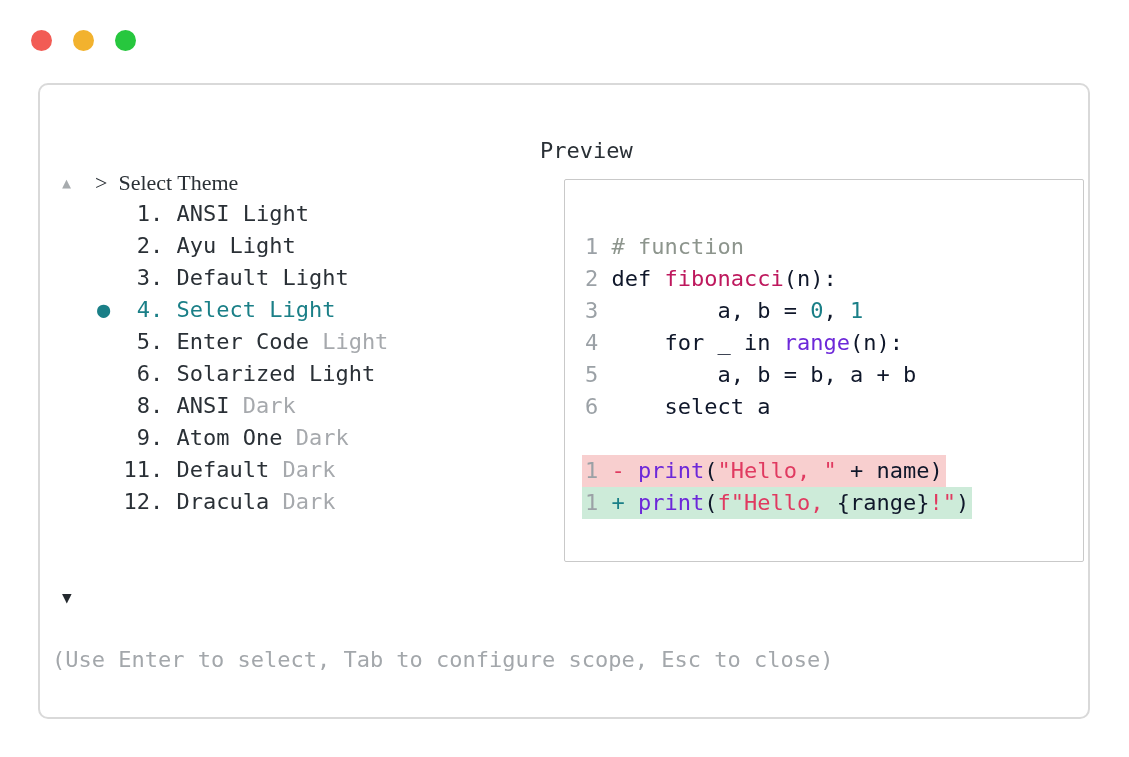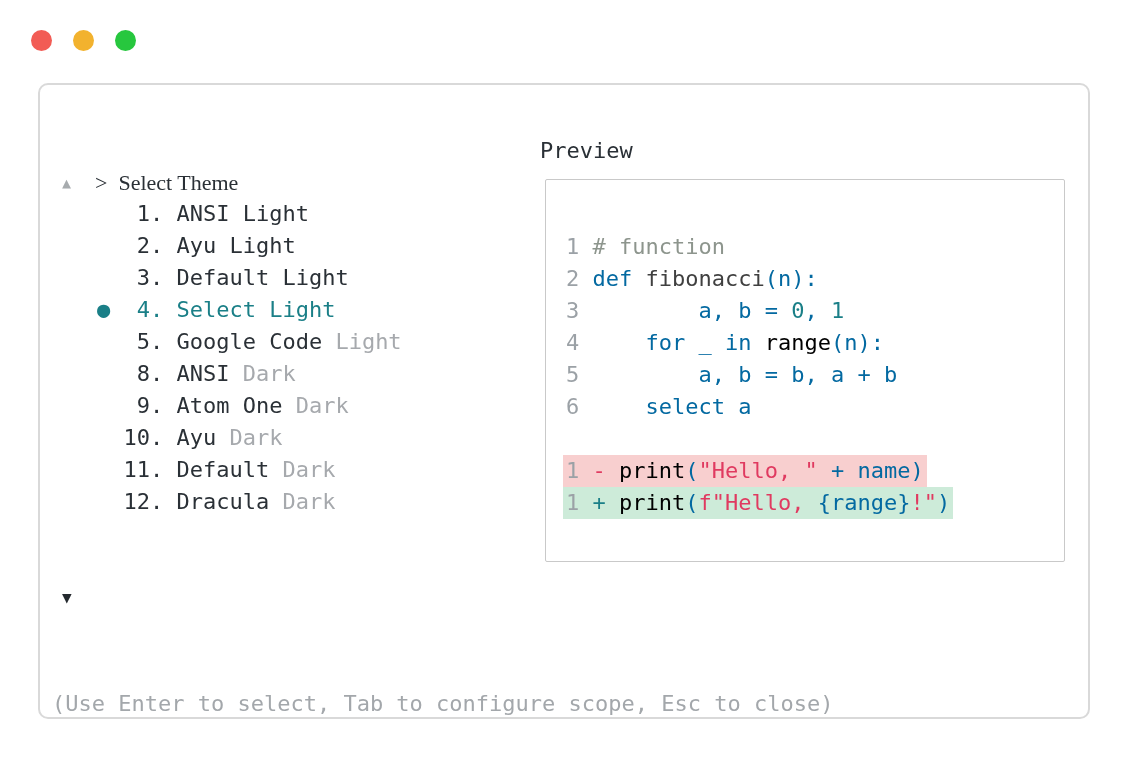--- a/index.html
+++ b/index.html
@@ -27,37 +27,37 @@
   .theme-list{position:absolute;left:10px;top:113px;margin-left:47px;}
   .row{height:32px;line-height:32px;white-space:pre;}
   .row .bullet{display:inline-block;width:2ch;color:#1a7f87;}
   .row .num{display:inline-block;width:3ch;text-align:right;}
   .row .name{margin-left:1ch;}
   .row .variant{margin-left:1ch;}
   .row .variant.muted{color:#a6a9ad;}
   .row.selected .num,.row.selected .name,.row.selected .variant{color:#1a7f87;}
 
   .preview-label{position:absolute;left:500px;top:50px;height:32px;line-height:32px;text-align:right;}
-  .preview-box{position:absolute;left:505px;top:94px;width:520px;height:383px;
+  .preview-box{position:absolute;left:524px;top:94px;width:520px;height:383px;
                border:1px solid #c9c9c9;border-radius:2px;background:#ffffff;box-sizing:border-box;}
   .code{position:absolute;left:20px;top:51px;}
   .code-line{height:32px;line-height:32px;white-space:pre;}
   .hl{display:inline-block;padding:0 3px;margin-left:-3px;}
   .hl.removed{background:#f8cfcf;}
   .hl.added{background:#cdebd9;}
 
-  .tk-fg{color:#0369a1;margin-top:20px;}
+  .tk-fg{color:#0f172a;margin-top:20px;}
   .tk-ln{color:#9ba1a6;}
   .tk-comment{color:#8d958d;}
-  .tk-func{color:#404040;}
+  .tk-func{color:#be185d;}
   .tk-num{color:#1a7f87;}
-  .tk-builtin{color:#000000;}
+  .tk-builtin{color:#6d28d9;}
   .tk-str{color:#e03a60;}
 
-  .hint{position:absolute;left:12px;top:559px;height:32px;line-height:32px;color:#a3a7ab;white-space:pre;margin-top:44px;}
+  .hint{position:absolute;left:12px;top:559px;height:32px;line-height:32px;color:#a3a7ab;white-space:pre;}
 </style>
 </head>
 <body>
 
 <div class="stage">
 
   <div class="traffic">
     <span class="light red"></span>
     <span class="light yellow"></span>
     <span class="light green"></span>
@@ -69,24 +69,24 @@
       <span class="caret">&gt;</span><span>Select Theme</span>
     </div>
 
     <div class="scroll-ind scroll-up">▲</div>
 
     <div class="theme-list">
       <div class="row"><span class="bullet"></span><span class="num">1.</span><span class="name">ANSI</span><span class="variant">Light</span></div>
       <div class="row"><span class="bullet"></span><span class="num">2.</span><span class="name">Ayu</span><span class="variant">Light</span></div>
       <div class="row"><span class="bullet"></span><span class="num">3.</span><span class="name">Default</span><span class="variant">Light</span></div>
       <div class="row selected"><span class="bullet">●</span><span class="num">4.</span><span class="name">Select</span><span class="variant">Light</span></div>
-      <div class="row"><span class="bullet"></span><span class="num">5.</span><span class="name">Google Code</span><span class="variant muted">Light</span></div>
+      <div class="row"><span class="bullet"></span><span class="num">5.</span><span class="name">Enter Code</span><span class="variant muted">Light</span></div>
+      <div class="row"><span class="bullet"></span><span class="num">6.</span><span class="name">Solarized</span><span class="variant">Light</span></div>
       <div class="row"><span class="bullet"></span><span class="num">8.</span><span class="name">ANSI</span><span class="variant muted">Dark</span></div>
       <div class="row"><span class="bullet"></span><span class="num">9.</span><span class="name">Atom One</span><span class="variant muted">Dark</span></div>
-      <div class="row"><span class="bullet"></span><span class="num">10.</span><span class="name">Ayu</span><span class="variant muted">Dark</span></div>
       <div class="row"><span class="bullet"></span><span class="num">11.</span><span class="name">Default</span><span class="variant muted">Dark</span></div>
       <div class="row"><span class="bullet"></span><span class="num">12.</span><span class="name">Dracula</span><span class="variant muted">Dark</span></div>
     </div>
 
     <div class="scroll-ind scroll-down">▼</div>
 
     <div class="preview-label">Preview</div>
 
     <div class="preview-box">
       <div class="code">

